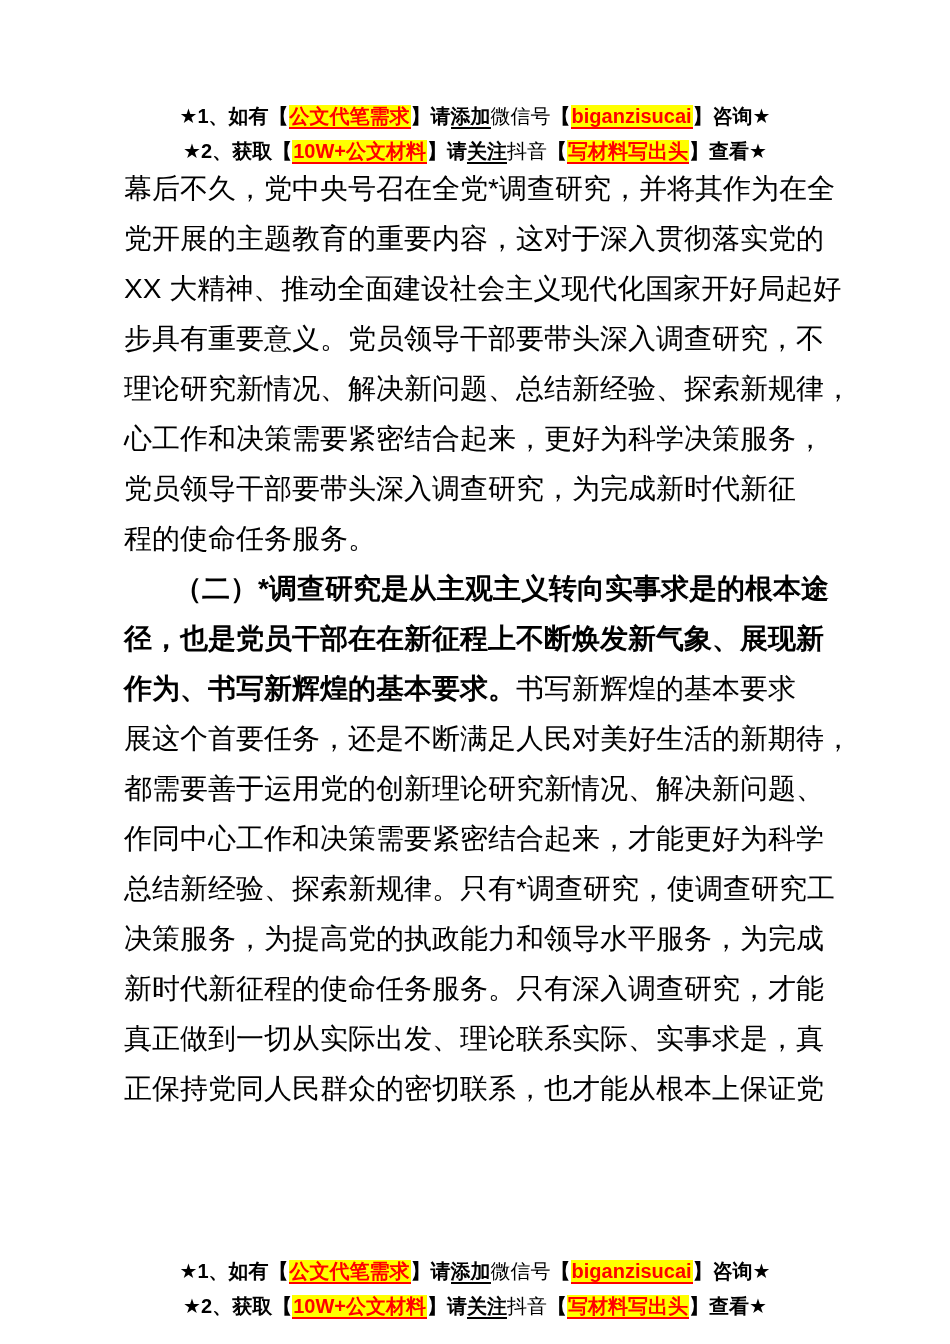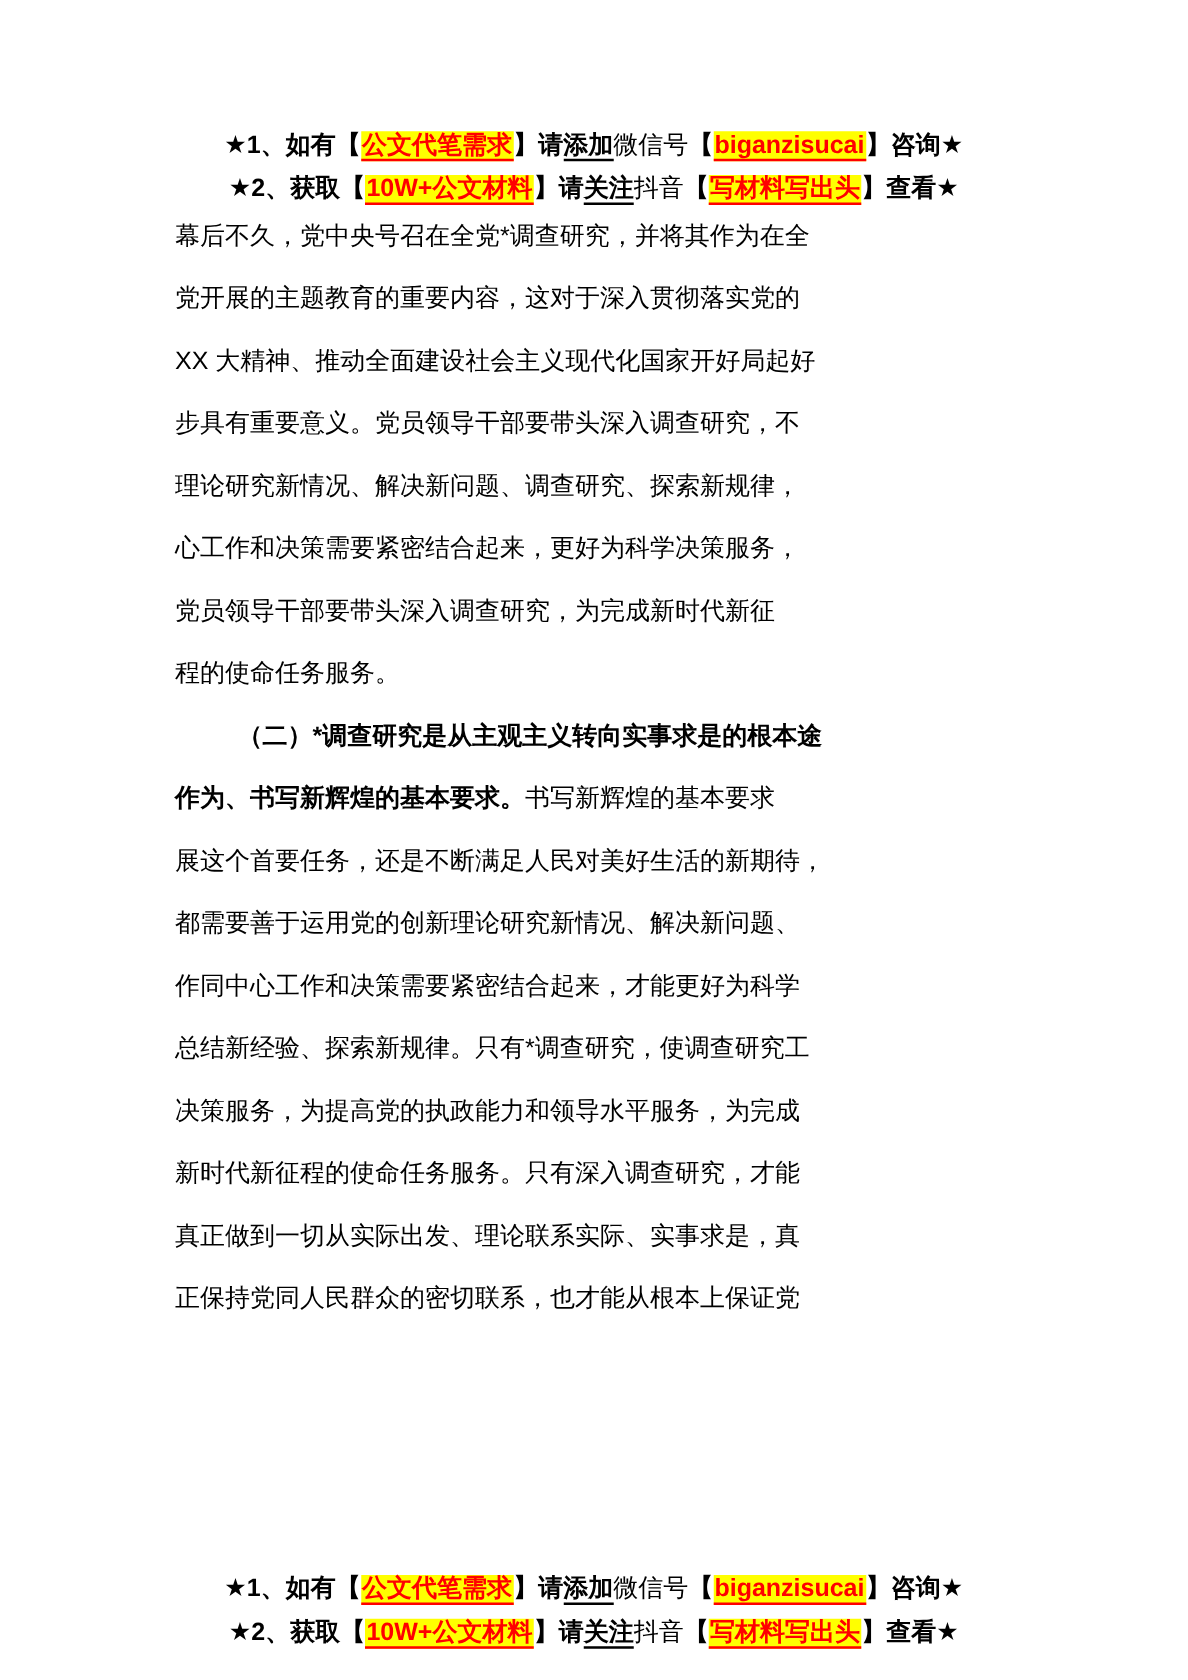--- a/index.html
+++ b/index.html
@@ -40,25 +40,25 @@
   .u  { border-bottom: 2px solid #000000; }
   .hl {
     background: #ffff00;
     color: #ff0000;
     border-bottom: 2px solid #ff0000;
     padding: 0 1px;
   }
   
   .doc {
     position: absolute;
-    left: 140px;
+    left: 124px;
     width: 678px;
     top: 120px;
     color: #000000;
-    font-size: 20px;
+    font-size: 28px;
     font-weight: 400;
   }
   .doc-line {
     height: 50px;
     line-height: 50px;
     white-space: nowrap;
   }
   .doc-line.indent { text-indent: 50px; }
 </style>
 </head>
@@ -67,25 +67,26 @@
 <div class="page">
   <div class="promo promo-top" id="promo-top">
       <div class="promo-line"><span class="sg b">★1、如有【</span><span class="sg b hl">公文代笔需求</span><span class="sg b">】请</span><span class="sg b u">添加</span><span class="sg rg">微信号</span><span class="sg b">【</span><span class="sg b hl">biganzisucai</span><span class="sg b">】咨询★</span></div>
       <div class="promo-line"><span class="sg b">★2、获取【</span><span class="sg b hl">10W+公文材料</span><span class="sg b">】请</span><span class="sg b u">关注</span><span class="sg rg">抖音</span><span class="sg b">【</span><span class="sg b hl">写材料写出头</span><span class="sg b">】查看★</span></div>
     </div>
   <div class="doc" id="doc-body">
       <div class="doc-line"><span class="sg">幕后不久，党中央号召在全党*调查研究，并将其作为在全</span></div>
       <div class="doc-line"><span class="sg">党开展的主题教育的重要内容，这对于深入贯彻落实党的</span></div>
       <div class="doc-line"><span class="sg">XX 大精神、推动全面建设社会主义现代化国家开好局起好</span></div>
       <div class="doc-line"><span class="sg">步具有重要意义。党员领导干部要带头深入调查研究，不</span></div>
-      <div class="doc-line"><span class="sg">理论研究新情况、解决新问题、调查研究、探索新规律，</span></div>
+      <div class="doc-line"><span class="sg">理论研究新情况、解决新问题、总结新经验、探索新规律，</span></div>
       <div class="doc-line"><span class="sg">心工作和决策需要紧密结合起来，更好为科学决策服务，</span></div>
       <div class="doc-line"><span class="sg">党员领导干部要带头深入调查研究，为完成新时代新征</span></div>
       <div class="doc-line"><span class="sg">程的使命任务服务。</span></div>
       <div class="doc-line indent"><span class="sg b">（二）*调查研究是从主观主义转向实事求是的根本途</span></div>
+      <div class="doc-line"><span class="sg b">径，也是党员干部在在新征程上不断焕发新气象、展现新</span></div>
       <div class="doc-line"><span class="sg b">作为、书写新辉煌的基本要求。</span><span class="sg">书写新辉煌的基本要求</span></div>
       <div class="doc-line"><span class="sg">展这个首要任务，还是不断满足人民对美好生活的新期待，</span></div>
       <div class="doc-line"><span class="sg">都需要善于运用党的创新理论研究新情况、解决新问题、</span></div>
       <div class="doc-line"><span class="sg">作同中心工作和决策需要紧密结合起来，才能更好为科学</span></div>
       <div class="doc-line"><span class="sg">总结新经验、探索新规律。只有*调查研究，使调查研究工</span></div>
       <div class="doc-line"><span class="sg">决策服务，为提高党的执政能力和领导水平服务，为完成</span></div>
       <div class="doc-line"><span class="sg">新时代新征程的使命任务服务。只有深入调查研究，才能</span></div>
       <div class="doc-line"><span class="sg">真正做到一切从实际出发、理论联系实际、实事求是，真</span></div>
       <div class="doc-line"><span class="sg">正保持党同人民群众的密切联系，也才能从根本上保证党</span></div>
     </div>

